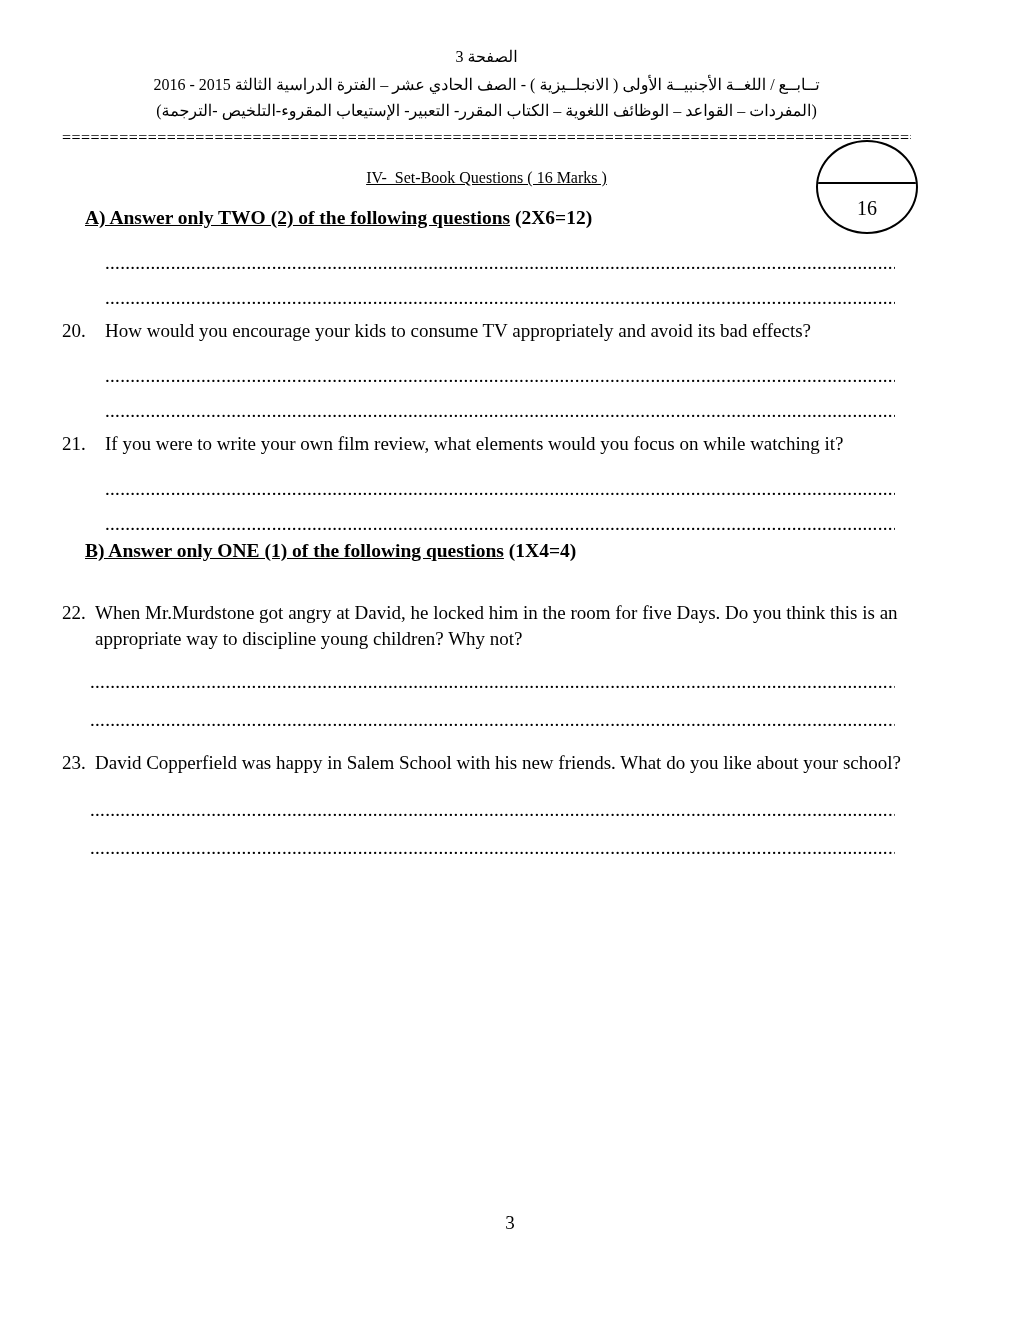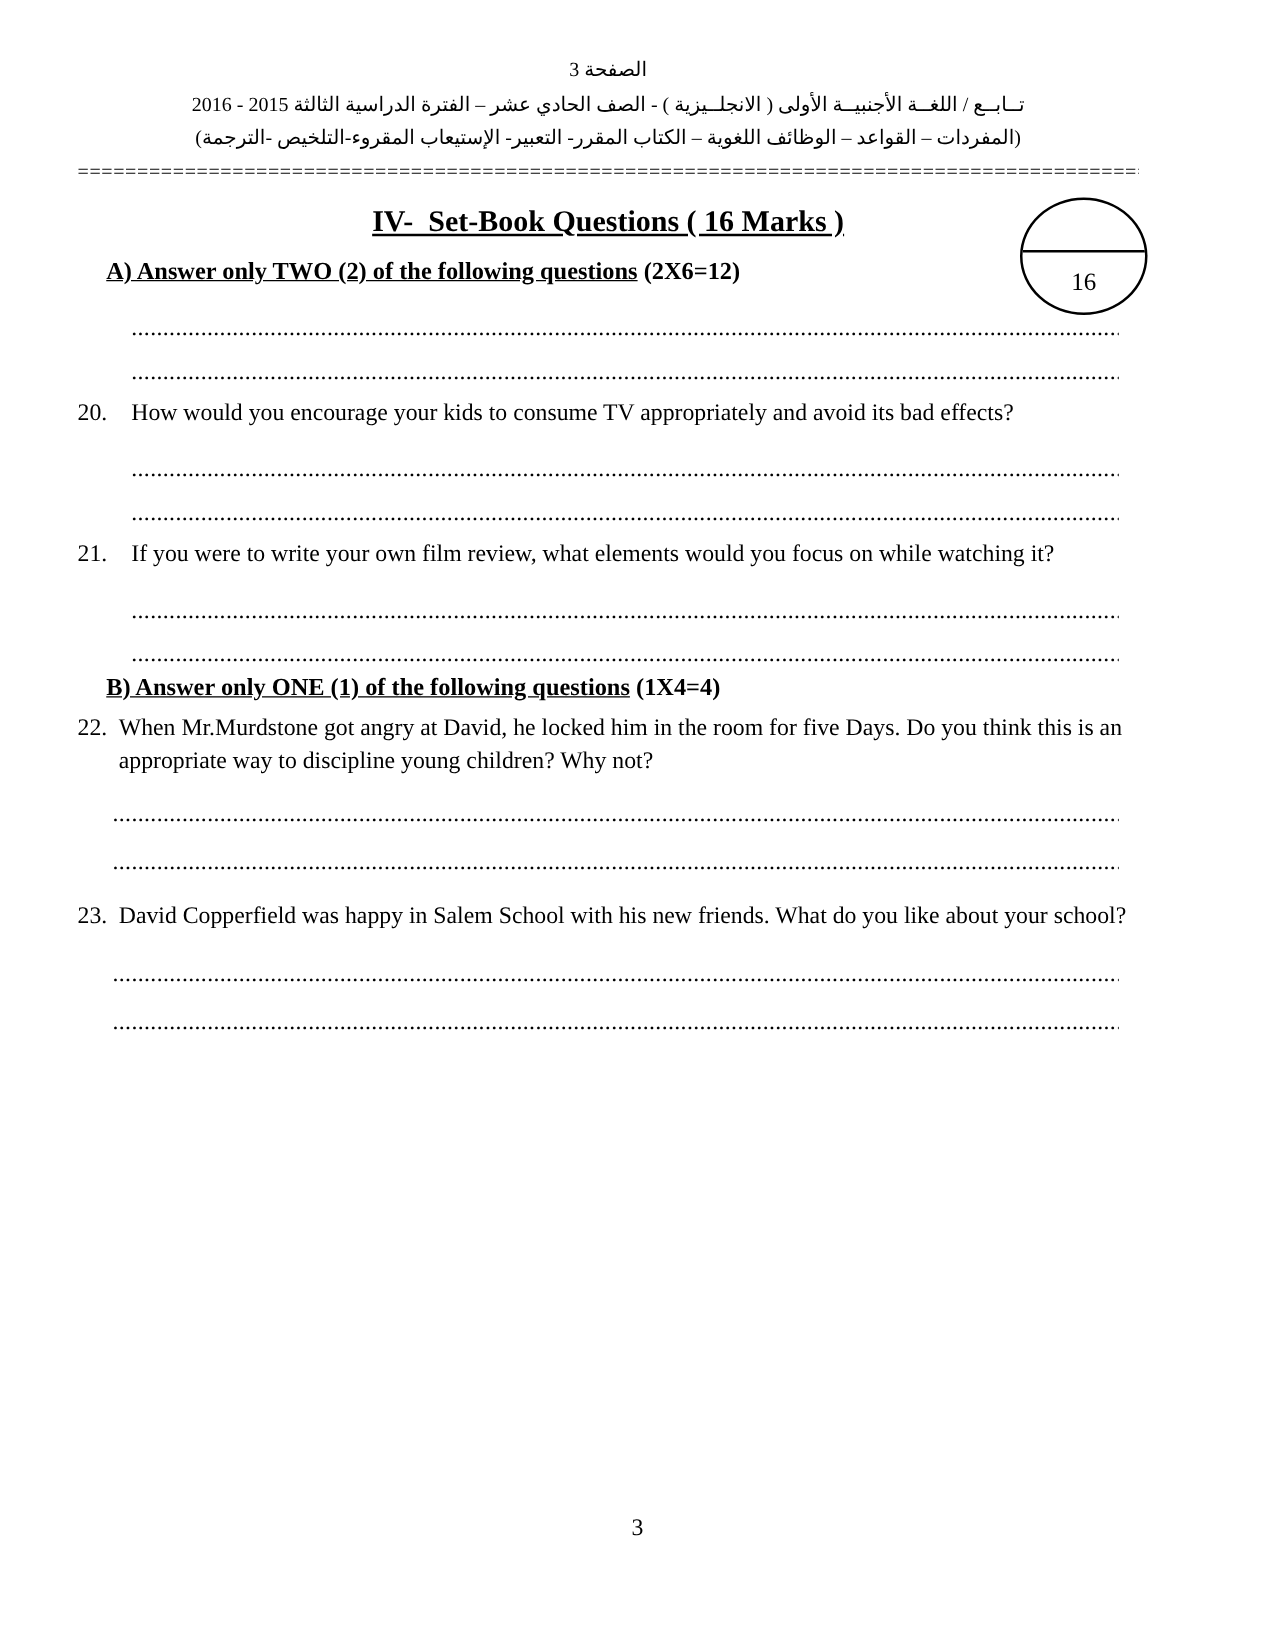--- a/index.html
+++ b/index.html
@@ -26,22 +26,22 @@
     font-size: 16px;
     letter-spacing: 0.5px;
     white-space: nowrap;
     overflow: hidden;
     line-height: 18px;
   }
 
   .section-title {
     margin-top: 18px;
     text-align: center;
-    font-size: 24px;
-    font-weight: bold;
+    font-size: 16px;
+    font-weight: normal;
     text-decoration: underline;
     white-space: pre-wrap;
     line-height: 26px;
   }
 
   .part-heading {
     margin-top: 14px;
     font-size: 19.5px;
     font-weight: bold;
     line-height: 26px;
@@ -75,29 +75,29 @@
   .partB-dots .dots + .dots { margin-top: 18px; }
 
   .literature-title {
     margin-top: 30px;
     text-align: center;
     font-size: 20px;
     font-weight: bold;
     line-height: 26px;
   }
   .part-heading.b { margin-top: 4px; }
-  .question.q22 { margin-top: 6px; }
+  .question.q22 { margin-top: 36px; }
   .question.q23 { margin-top: 20px; }
   .answer-block.b1 { margin-top: 20px; }
   .answer-block.b2 { margin-top: 24px; }
 
   
   .marks-circle {
     position: absolute;
-    top: 158px;
+    top: 140px;
     left: 816px;
     width: 102px;
     height: 94px;
     border: 2px solid #000;
     border-radius: 50%;
     overflow: hidden;
     display: flex;
     flex-direction: column;
     background: #fff;
   }

